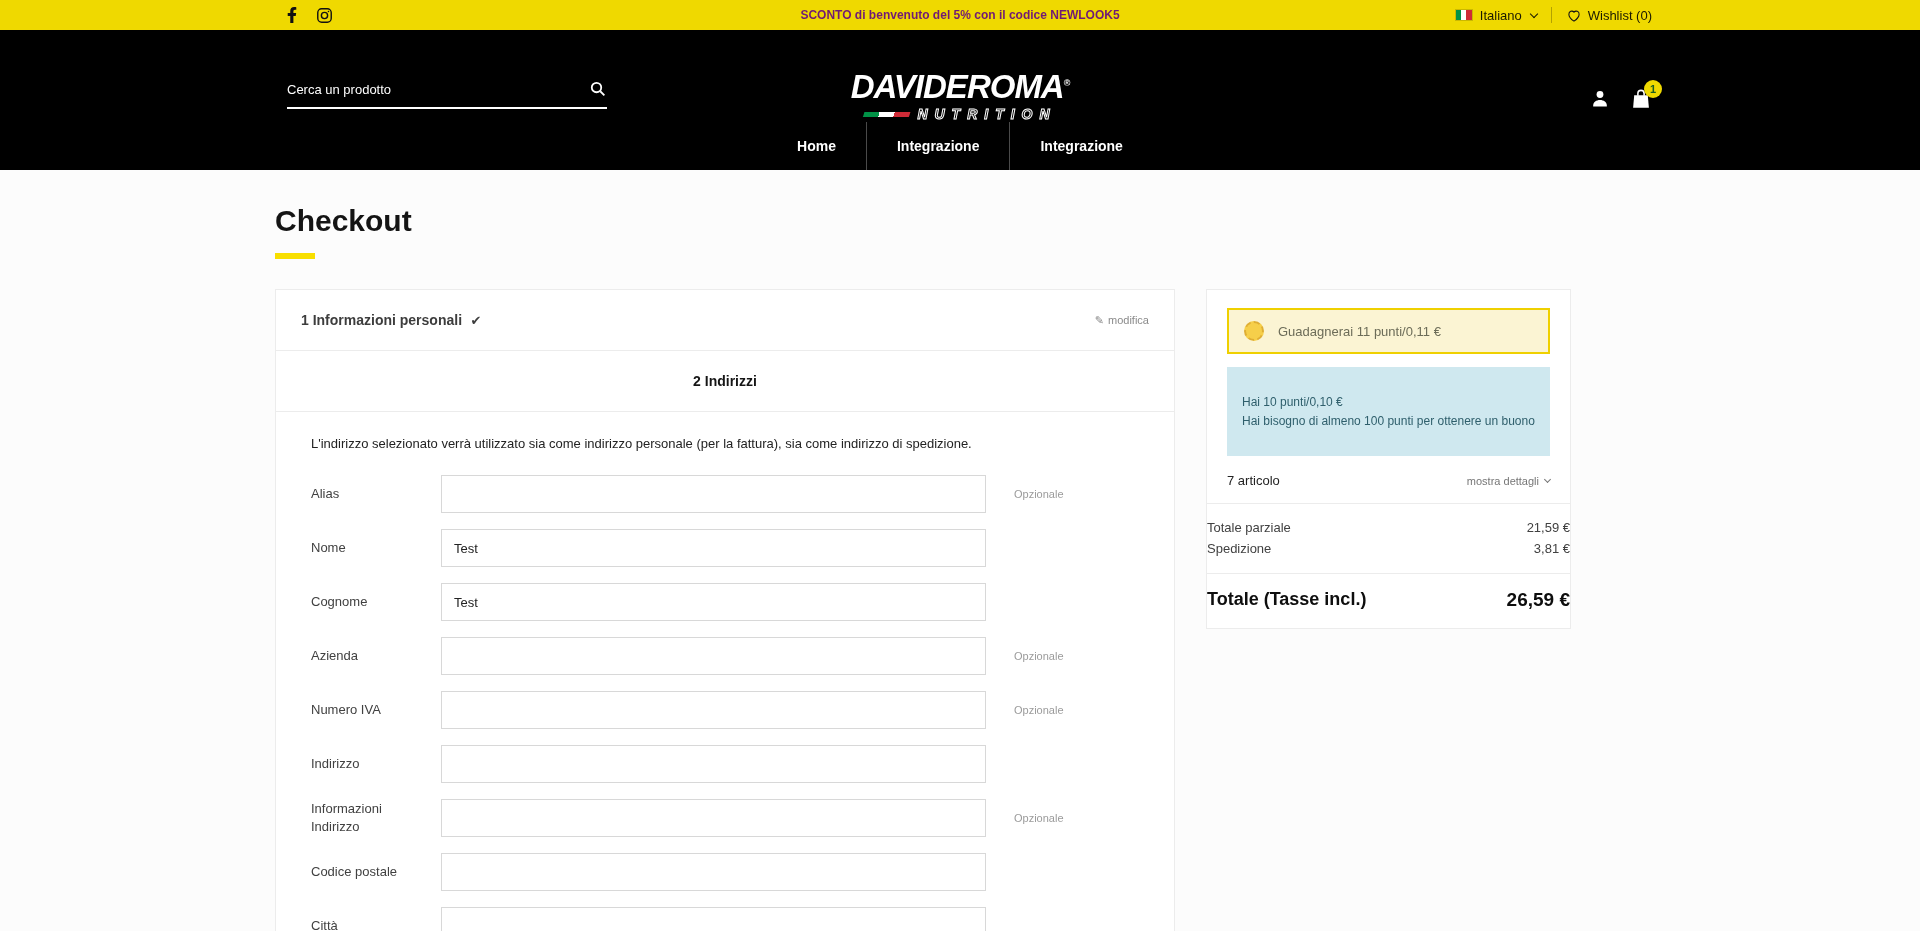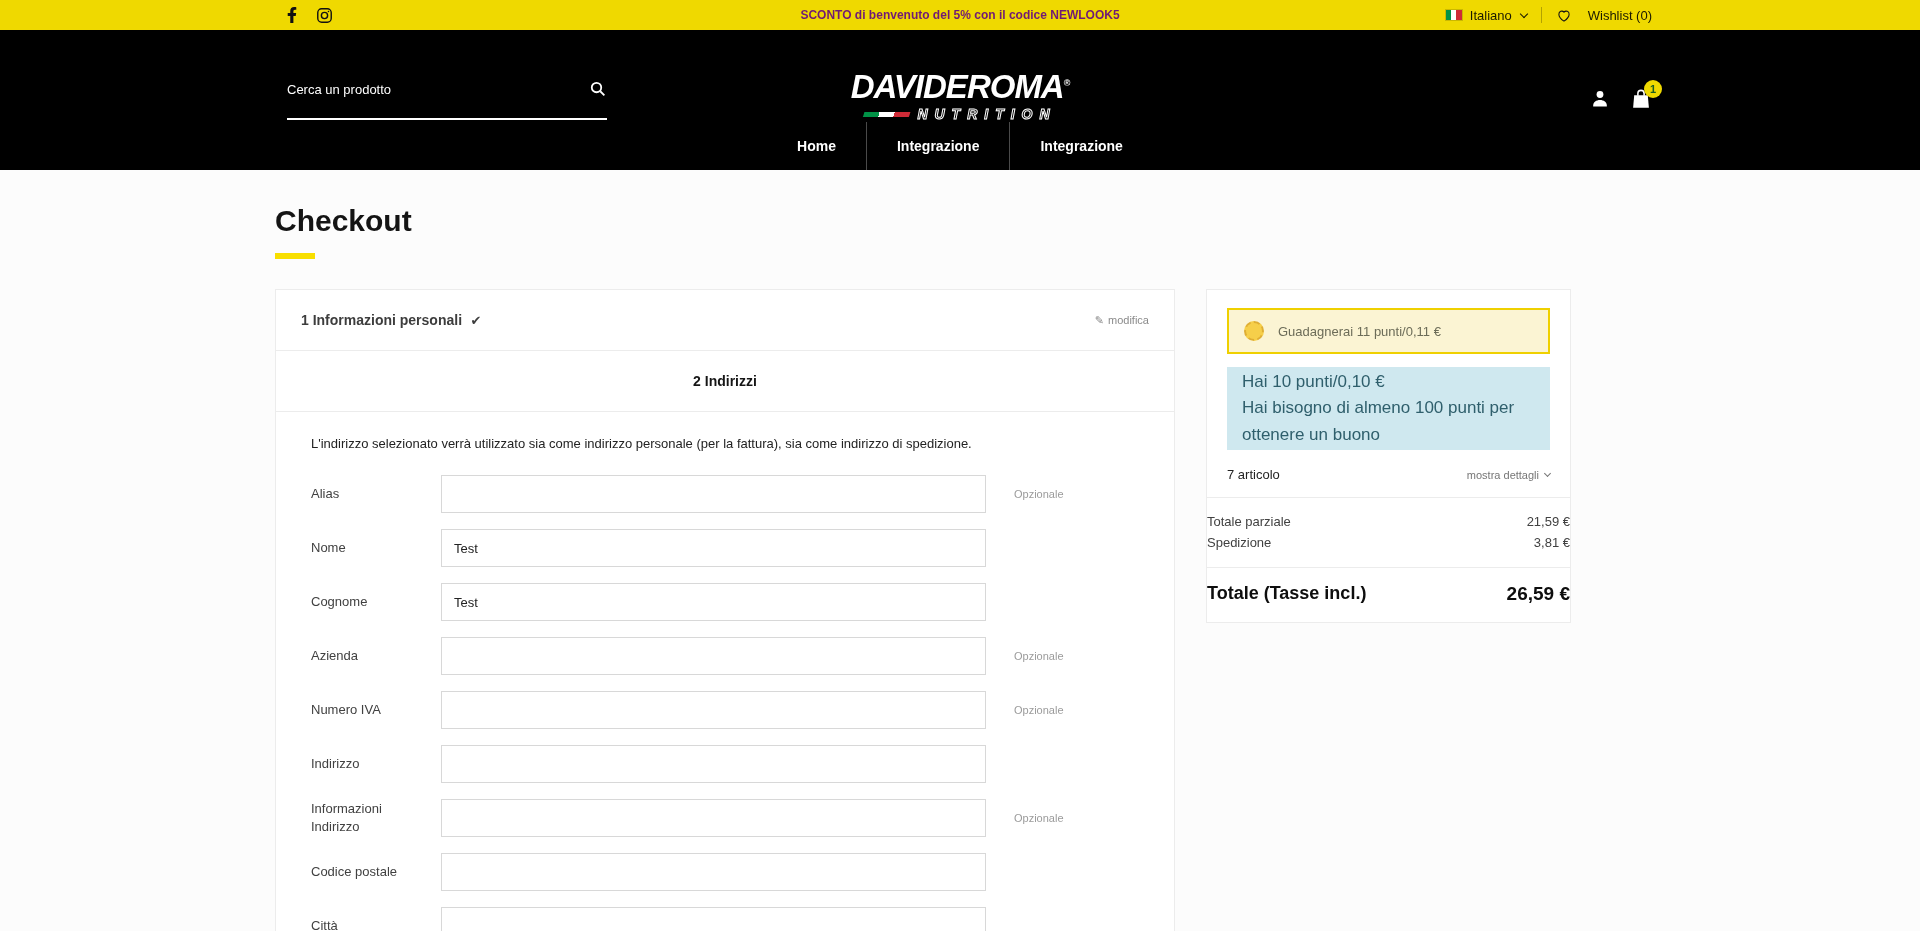--- a/index.html
+++ b/index.html
@@ -10,25 +10,25 @@
   .topbar { height:30px; background:#efd900; position:relative; display:flex; align-items:center; }
   .topbar-social { position:absolute; left:283px; display:flex; align-items:center; gap:16px; }
   .topbar-social .sicon { width:17px; height:17px; display:flex; align-items:center; justify-content:center; cursor:pointer; }
   .topbar-promo { position:absolute; left:50%; transform:translateX(-50%); font-weight:bold; font-size:12px; color:#701a75; white-space:nowrap; }
   .topbar-right { position:absolute; right:268px; display:flex; align-items:center; gap:14px; }
   .lang { display:flex; align-items:center; gap:7px; font-size:13px; color:#1a1a00; cursor:pointer; }
   .flag-it { width:18px; height:12px; display:flex; border:1px solid rgba(0,0,0,.15); }
   .flag-it i { flex:1; } .flag-it i:nth-child(1){background:#009246;} .flag-it i:nth-child(2){background:#fff;} .flag-it i:nth-child(3){background:#ce2b37;}
   .chev { display:inline-block; width:6px; height:6px; border-right:1.5px solid currentColor; border-bottom:1.5px solid currentColor; transform:rotate(45deg); margin-left:2px; margin-bottom:3px; }
   .topbar-sep { width:1px; height:16px; background:rgba(0,0,0,.25); }
-  .wishlist { display:flex; align-items:center; gap:16px; font-size:13px; color:#1a1a00; cursor:pointer; }
+  .wishlist { display:flex; align-items:center; gap:6px; font-size:13px; color:#1a1a00; cursor:pointer; }
 
   
   .header { height:140px; background:#000; position:relative; }
-  .searchbox { position:absolute; left:287px; top:50px; width:320px; border-bottom:2px solid #fff; display:flex; padding-bottom:20px; }
+  .searchbox { position:absolute; left:287px; top:50px; width:320px; border-bottom:2px solid #fff; display:flex; padding-bottom:9px; }
   .searchbox input { flex:1; background:transparent; border:none; outline:none; color:#fff; font-size:13px; font-family:inherit; }
   .searchbox input::placeholder { color:#fff; opacity:1; }
   .search-btn { background:none; border:none; cursor:pointer; display:flex; padding:0; }
 
   .logo { position:absolute; left:50%; top:40px; transform:translateX(-50%); text-align:center; cursor:pointer; }
   .logo-line1 { color:#fff; font-size:33px; font-weight:900; font-style:italic; letter-spacing:-1px; line-height:1; white-space:nowrap; }
   .logo-reg { font-size:9px; vertical-align:super; font-style:normal; }
   .logo-line2 { display:flex; align-items:center; justify-content:center; gap:8px; margin-top:3px; }
   .logo-flag { width:46px; height:5px; background:linear-gradient(to right,#009246 0 33%,#fff 33% 66%,#ce2b37 66% 100%); transform:skewX(-18deg); }
   .logo-nutrition { font-size:14px; font-weight:700; font-style:italic; letter-spacing:7px; color:transparent; -webkit-text-stroke:1px #fff; white-space:nowrap; }
@@ -60,21 +60,21 @@
   .form-row { display:flex; align-items:center; margin-bottom:16px; }
   .form-label { width:130px; flex-shrink:0; padding-right:14px; font-size:13px; color:#414141; line-height:1.35; }
   .form-input { width:545px; height:38px; border:1px solid #d8d8d8; background:#fff; padding:0 12px; font-size:13px; color:#232323; font-family:inherit; outline:none; }
   .optional { margin-left:28px; font-size:11px; color:#9b9b9b; }
 
   
   .summary-card { width:365px; background:#fff; border:1px solid #ececec; padding-top:18px; }
   .sc-pad { padding:0 20px; }
   .points-earn { display:flex; align-items:center; gap:14px; border:2px solid #efd000; background:#fbf4d3; padding:11px 15px; font-size:13px; color:#6c6c58; }
   .coin { width:20px; height:20px; flex-shrink:0; border-radius:50%; background:#f6cf4a; border:2px dashed #dfae33; }
-  .points-have { margin-top:13px; background:#cfe8ef; padding:2px 15px; font-size:17px; color:#2f5f6c; line-height:1.55; }
+  .points-have { margin-top:13px; background:#cfe8ef; padding:26px 15px; font-size:12px; color:#2f5f6c; line-height:1.55; }
   .items-row { display:flex; justify-content:space-between; align-items:center; padding:17px 0 15px; }
   .items-count { font-size:13px; color:#232323; }
   .show-details { font-size:11px; color:#767676; cursor:pointer; display:flex; align-items:center; gap:4px; }
   .show-details .chev { border-color:#767676; width:5px; height:5px; margin-bottom:2px; }
   .sc-divider { height:1px; background:#ececec; }
   .totals { padding:14px 0 13px; }
   .tot-row { display:flex; justify-content:space-between; font-size:13px; color:#414141; line-height:1.6; }
   .total-row { display:flex; justify-content:space-between; align-items:center; padding:15px 0 17px; }
   .total-label { font-size:18px; font-weight:bold; color:#0e0e0e; }
   .total-value { font-size:19px; font-weight:bold; color:#0e0e0e; }

